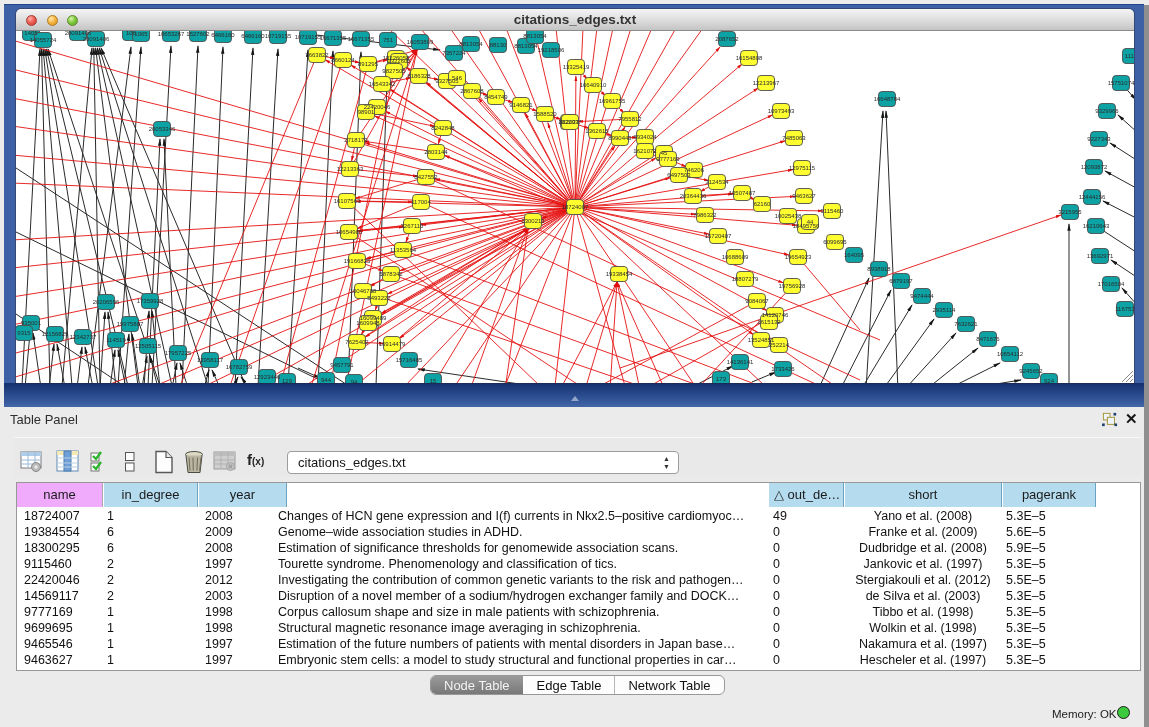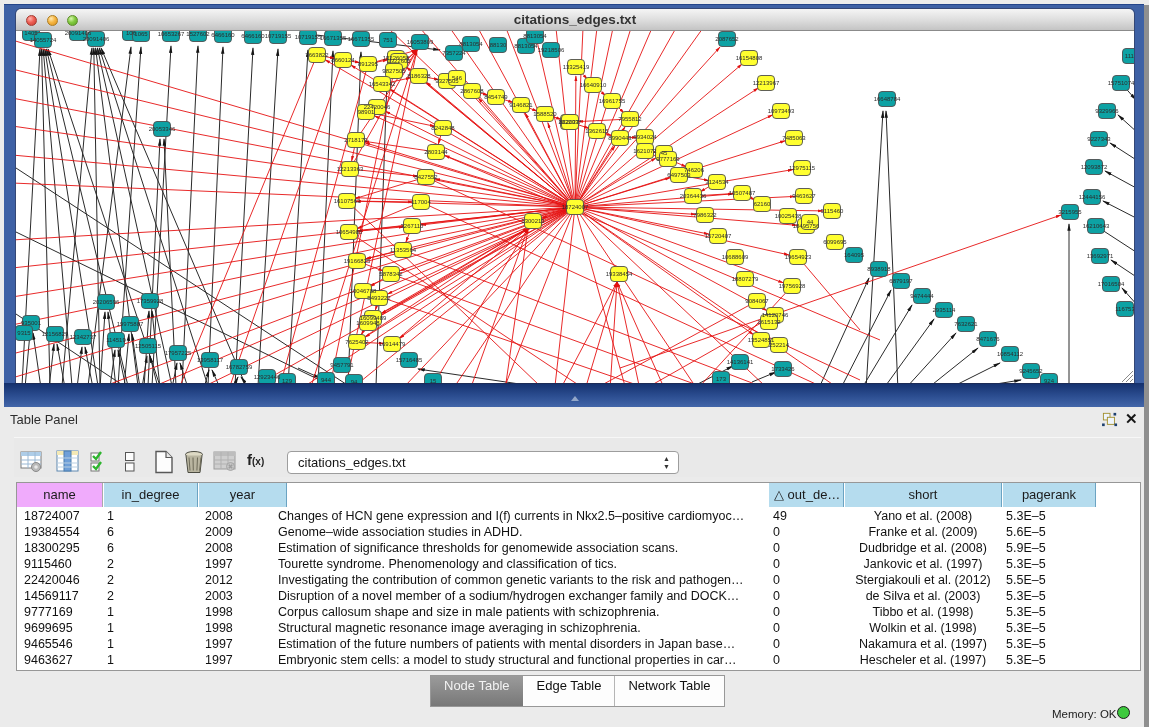--- a/index.html
+++ b/index.html
@@ -19,21 +19,21 @@
 #px{position:absolute;left:1125px;top:3px;font-size:15px;font-weight:bold;color:#151515}
 #toolbar{position:absolute;left:14px;top:30px;width:1127px;height:40px;background:#e9e9e9;border-top:1px solid #f7f7f7}
 .combo{position:absolute;left:273px;top:13px;width:392px;height:23px;background:#fff;border:1px solid #9d9d9d;border-radius:4px;font-size:13px;color:#141414;line-height:21px;padding-left:10px}
 .cararea{position:absolute;right:8px;top:3px;font-size:7px;color:#333;line-height:8px;text-align:center}
 #table{position:absolute;left:16px;top:75px;width:1125px;height:189px;background:#fff;border:1px solid #979797}
 .th{position:absolute;top:76px;height:24px;font-size:13px;color:#1b1b1b;text-align:center;line-height:24px;background:#b5dcee;border-right:1px solid #6ba3c2}
 .tr{position:absolute;height:16px;font-size:12.5px;color:#111;line-height:16px}
 .tr span{position:absolute;white-space:nowrap;overflow:hidden}
 .c0{left:24px}.c1{left:107px}.c2{left:205px}.c3{left:278px;width:486px}.c4{left:773px}
 .c5{left:844px;width:158px;text-align:center}.c6{left:1006px}
-#tabs{position:absolute;left:430px;top:268px;height:32px;display:flex;font-size:13px;border:1px solid #989898;border-radius:0;overflow:hidden;background:#fdfdfd}
+#tabs{position:absolute;left:430px;top:268px;height:20px;display:flex;font-size:13px;border:1px solid #989898;border-radius:6px;overflow:hidden;background:#fdfdfd}
 #tabs div{padding:0 13px;line-height:19px;color:#101010}
 #tabs .sel{background:linear-gradient(#9b9b9b,#787878);color:#f3f3f3}
 #tabs .mid{border-left:1px solid #fff;border-right:1px solid #b5b5b5}
 #mem{position:absolute;left:1052px;top:301px;font-size:11.5px;color:#1c1c1c}
 #memdot{position:absolute;left:1117px;top:299px;width:13px;height:13px;border-radius:50%;background:#3dc93d;border:1.5px solid #1e1e1e}
 .ticon{position:absolute;top:12px}
 svg text{font-family:"Liberation Sans",sans-serif}
 </style></head><body>
 <div id="desk"></div>
 <div id="rstrip"></div>

